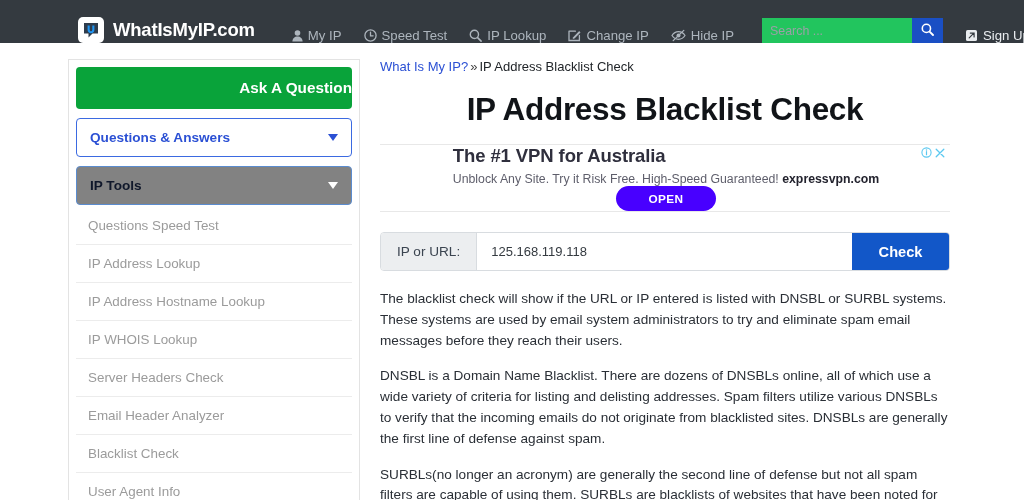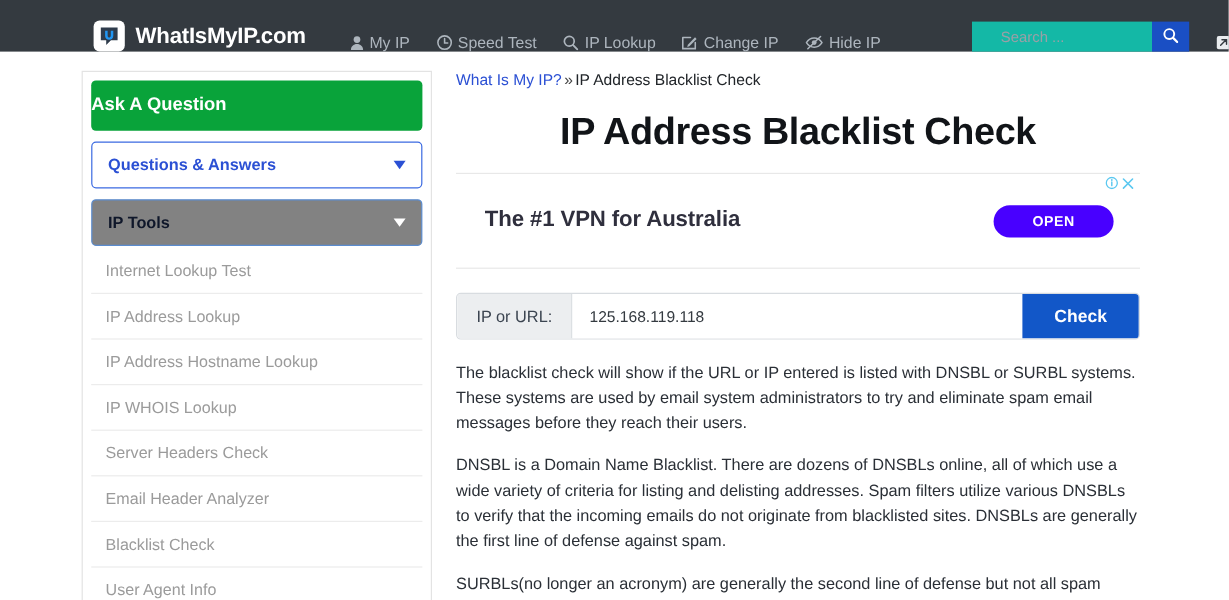--- a/index.html
+++ b/index.html
@@ -49,27 +49,26 @@
   .navlink .ico { display: inline-flex; align-items: center; line-height: 0; }
 
   .searchwrap {
     display: flex; align-items: center;
     margin-left: 17px;
     flex-shrink: 0;
   }
   .searchbox {
     width: 150px; height: 25px;
     border: none;
-    background: #14b8a6;
+    background: #22c55e;
     font-size: 12.4px;
     font-family: "Liberation Sans", sans-serif;
     color: #495057;
-    padding: 0 24px;
+    padding: 0 8px;
     outline: none;
-    margin-left: 48px;
   }
   .searchbox::placeholder { color: #9aa0a6; }
   .searchbtn {
     width: 31px; height: 25px;
     background: #1a4fc4;
     border: none;
     display: flex; align-items: center; justify-content: center;
     cursor: pointer;
   }
   .authnav { display: flex; align-items: center; margin-left: 14px; gap: 0; }
@@ -84,21 +83,21 @@
     background: #fff;
     padding: 7px;
   }
   .ask-btn {
     display: block;
     width: 100%;
     background: #09a33a;
     color: #ffffff;
     font-size: 15.3px;
     font-weight: bold;
-    text-align: left;
+    text-align: right;
     padding: 12px 0;
     border: none;
     border-radius: 4px;
     cursor: pointer;
     font-family: "Liberation Sans", sans-serif;
   }
   .accordion { margin-top: 9px; }
   .acc-head {
     display: flex; align-items: center; justify-content: space-between;
     padding: 11px 13px;
@@ -158,25 +157,26 @@
     text-align: center;
     color: #111418;
     letter-spacing: -0.3px;
     margin-bottom: 16px;
   }
 
   .ad {
     position: relative;
     border-top: 1px solid #e8e8e8;
     border-bottom: 1px solid #e8e8e8;
-    height: 80px;
+    height: 68px;
     display: flex;
     align-items: center;
     padding: 0 22px 0 24px;
     background: #fff;
+    flex-direction: column;
   }
   .ad-corner {
     position: absolute; top: 2px; right: 5px;
     display: flex; align-items: center; gap: 3px;
     color: #5bc8f0;
     font-size: 11px;
     line-height: 1;
     cursor: pointer;
   }
   .ad-body { flex: 1; }
@@ -356,21 +356,21 @@
         <span class="caret-qa"></span>
       </div>
 
       <div class="acc-head tools">
         <span>IP Tools</span>
         <span class="caret-tools"></span>
       </div>
     </div>
 
     <ul class="toollist">
-      <li>Internet Lookup Test</li>
+      <li>Questions Speed Test</li>
       <li>IP Address Lookup</li>
       <li>IP Address Hostname Lookup</li>
       <li>IP WHOIS Lookup</li>
       <li>Server Headers Check</li>
       <li>Email Header Analyzer</li>
       <li>Blacklist Check</li>
       <li>User Agent Info</li>
 
     </ul>
   </aside>
@@ -393,20 +393,21 @@
             </svg>
         </span>
         <span>
           <svg width="10" height="10" viewBox="0 0 10 10">
               <path d="M1.2 1.2l7.6 7.6M8.8 1.2l-7.6 7.6" stroke="#5bc8f0" stroke-width="1.3" stroke-linecap="round"></path>
             </svg>
         </span>
       </div>
       <div class="ad-body">
         <div class="ad-head">The #1 VPN for Australia</div>
+        <div class="ad-sub"><span>Unblock Any Site. Try it Risk Free. High-Speed Guaranteed! </span><b>expressvpn.com</b></div>
       </div>
       <button class="ad-cta">OPEN</button>
     </div>
 
     <div class="form-row">
       <span class="form-label">IP or URL:</span>
       <input class="form-input" type="text" value="125.168.119.118" style="">
       <button class="form-submit">Check</button>
     </div>
 

